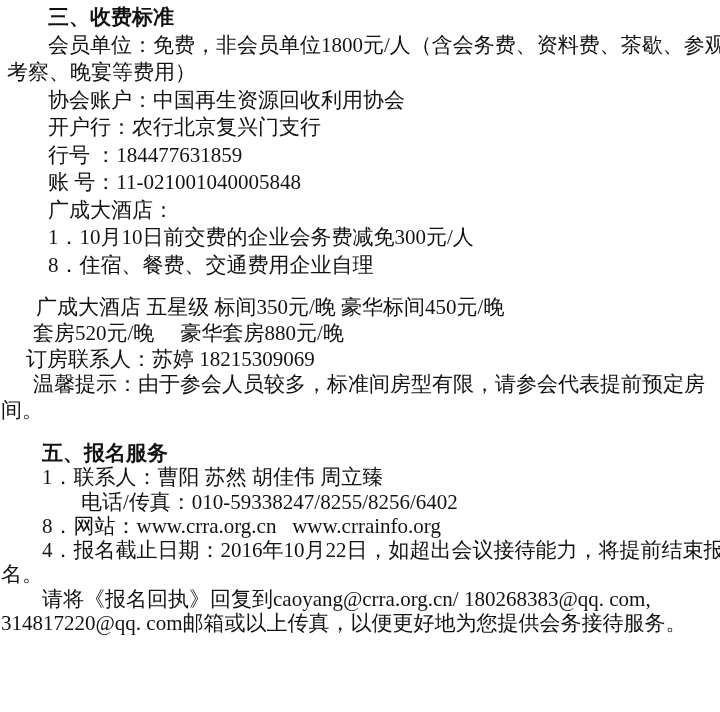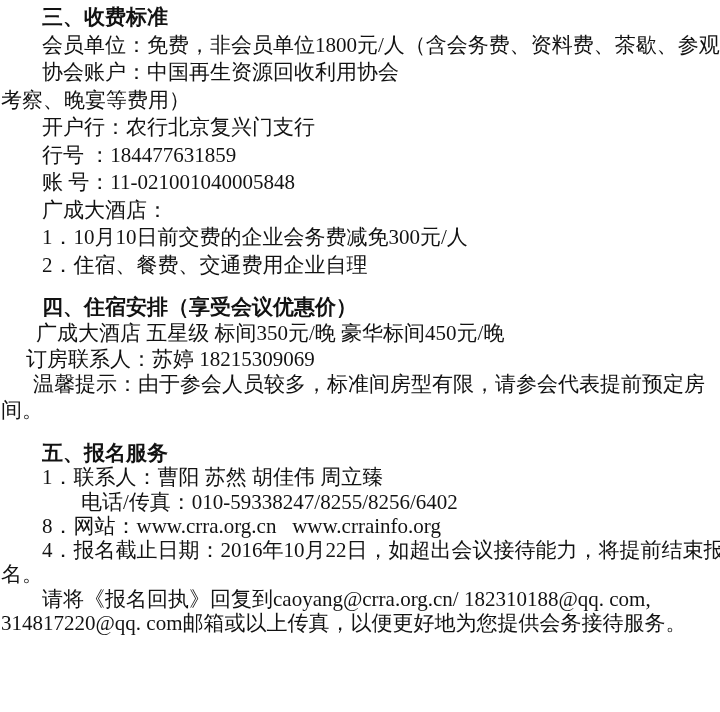--- a/index.html
+++ b/index.html
@@ -16,67 +16,67 @@
   }
   .doc {
     padding-top: 4px;
     width: 720px;
   }
   .ln {
     font-size: 21px;
     white-space: pre;
     overflow: visible;
   }
-  .sec-fees .ln   { line-height: 27.5px; height: 27.5px; }
+  .sec-fees .ln   { line-height: 27.5px; height: 27.5px; margin-left: 6px; }
   .sec-hotel .ln  { line-height: 25.8px; height: 25.8px; }
   .sec-signup .ln { line-height: 24.3px; height: 24.3px; }
   .h { font-weight: 700; }
   .i0  { padding-left: 1px;  }
   .i26 { padding-left: 26px; }
   .i33 { padding-left: 33px; }
   .i36 { padding-left: 36px; }
   .i42 { padding-left: 42px; }
   .i57 { padding-left: 81px; }
   .gap16 { height: 16px; }
   .gap17 { height: 17px; }
 </style>
 </head>
 <body>
 
 <div class="doc">
 
   <section class="sec-fees">
     <div class="ln h i42">三、收费标准</div>
     <div class="ln i42">会员单位：免费，非会员单位1800元/人（含会务费、资料费、茶歇、参观</div>
+    <div class="ln i0">考察、晚宴等费用）</div>
     <div class="ln i42">协会账户：中国再生资源回收利用协会</div>
-    <div class="ln i0">考察、晚宴等费用）</div>
     <div class="ln i42">开户行：农行北京复兴门支行</div>
     <div class="ln i42">行号 ：184477631859</div>
     <div class="ln i42">账 号：11-021001040005848</div>
     <div class="ln i42">广成大酒店：</div>
     <div class="ln i42">1．10月10日前交费的企业会务费减免300元/人</div>
-    <div class="ln i42">2．住宿、餐费、交通费用企业自理</div>
+    <div class="ln i42">8．住宿、餐费、交通费用企业自理</div>
   </section>
 
   <div class="gap16"></div>
 
   <section class="sec-hotel">
-    <div class="ln h i42">四、住宿安排（享受会议优惠价）</div>
     <div class="ln i36">广成大酒店 五星级 标间350元/晚 豪华标间450元/晚</div>
+    <div class="ln i33">套房520元/晚　 豪华套房880元/晚</div>
     <div class="ln i26">订房联系人：苏婷 18215309069</div>
     <div class="ln i33">温馨提示：由于参会人员较多，标准间房型有限，请参会代表提前预定房</div>
     <div class="ln i0">间。</div>
   </section>
 
   <div class="gap17"></div>
 
   <section class="sec-signup">
     <div class="ln h i42">五、报名服务</div>
     <div class="ln i42">1．联系人：曹阳 苏然 胡佳伟 周立臻</div>
     <div class="ln i57">电话/传真：010-59338247/8255/8256/6402</div>
     <div class="ln i42">8．网站：www.crra.org.cn   www.crrainfo.org</div>
     <div class="ln i42">4．报名截止日期：2016年10月22日，如超出会议接待能力，将提前结束报</div>
     <div class="ln i0">名。</div>
-    <div class="ln i42">请将《报名回执》回复到caoyang@crra.org.cn/ 182310188@qq. com,</div>
+    <div class="ln i42">请将《报名回执》回复到caoyang@crra.org.cn/ 180268383@qq. com,</div>
     <div class="ln i0">314817220@qq. com邮箱或以上传真，以便更好地为您提供会务接待服务。</div>
   </section>
 
 </div>
 
 </body></html>

